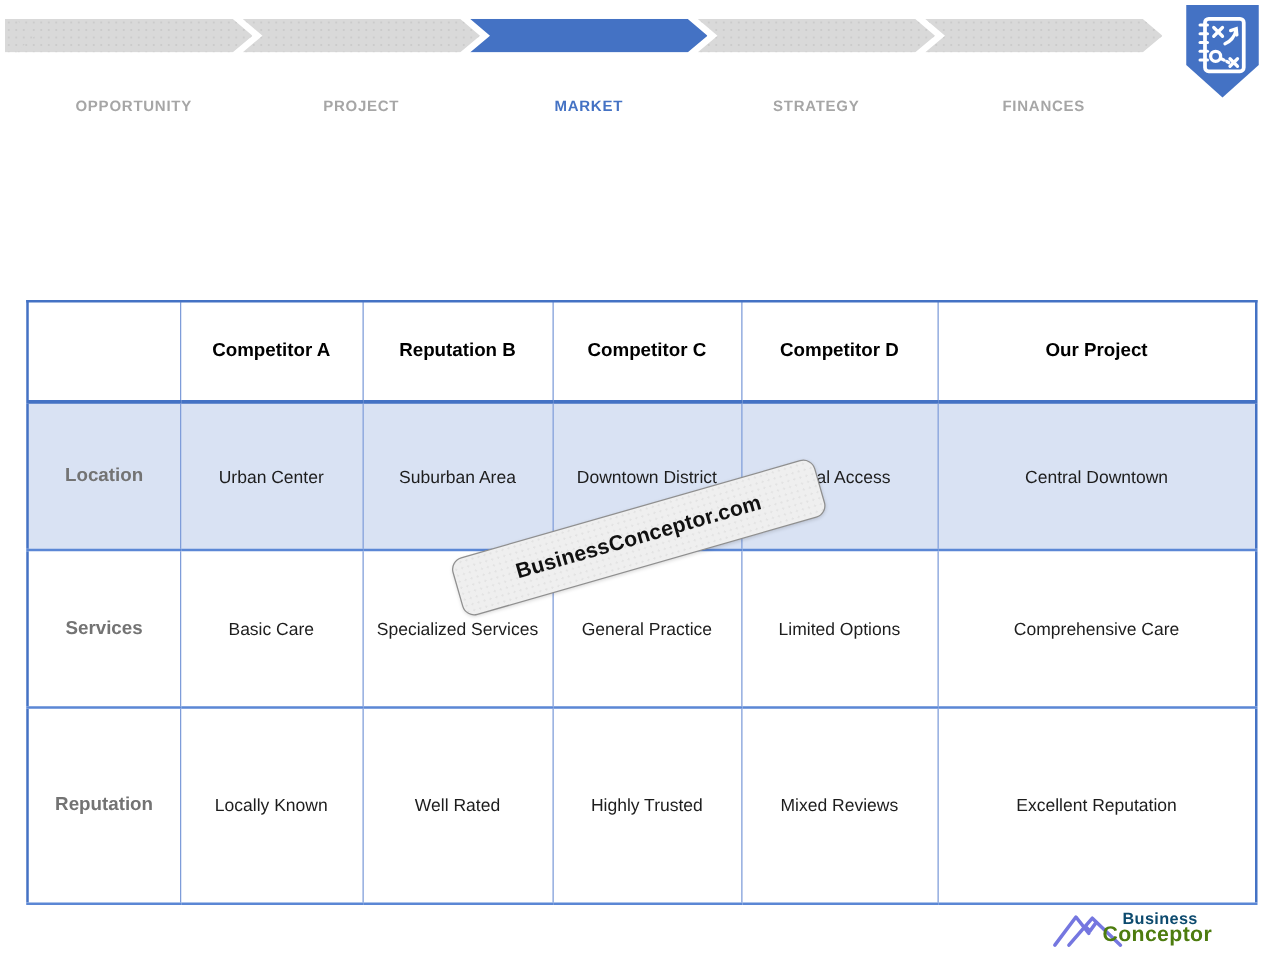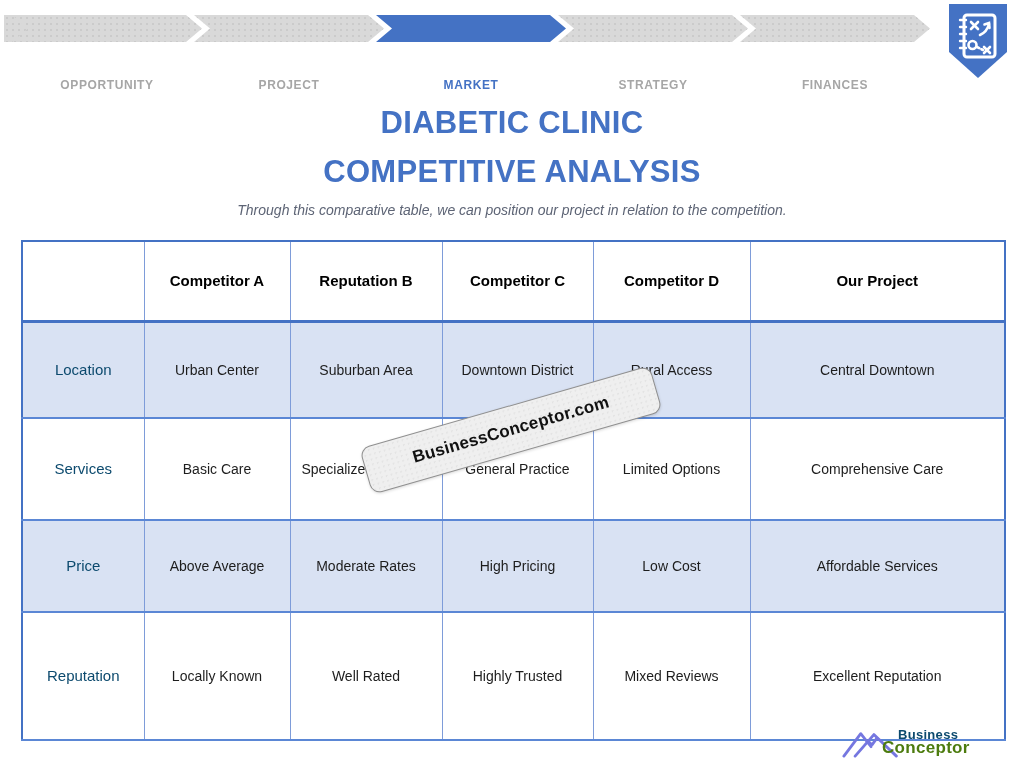--- a/index.html
+++ b/index.html
@@ -44,21 +44,21 @@
   .cmp-table{
     position:absolute;left:21px;top:240px;width:983px;height:484px;
     border-collapse:collapse;table-layout:fixed;
   }
   .cmp-table th,.cmp-table td{
     border:1px solid #7e9cd9;text-align:center;vertical-align:middle;
     padding:4px 0;color:#1d1d1d;font-size:14px;line-height:1.45;
   }
   .cmp-table{border:2px solid #4472c4;}
   .cmp-table thead th{font-size:15px;font-weight:bold;color:#000;border-bottom:3px solid #4472c4;background:#fff;}
-  .cmp-table td.rowlabel{font-size:15px;font-weight:normal;color:#0c4a6e;margin-left:11px;}
+  .cmp-table td.rowlabel{font-size:15px;font-weight:bold;color:#737373;margin-left:11px;}
   .cmp-table tr.banded td{background:#d9e2f3;}
   .cmp-table td{background:#fff;}
   .cmp-table tbody td{border-bottom-width:2px;border-bottom-color:#5b87d5;}
 
   
   .watermark{
     position:absolute;left:360px;top:406px;width:300px;height:46px;
     background:#efefef;background-image:radial-gradient(#e3e3e3 1px,transparent 1px);background-size:5px 5px;
     border:1.5px solid #8f8f8f;border-radius:10px;
     transform:rotate(-16deg);
@@ -112,25 +112,20 @@
         <path d="M34 31 Q41 28 43 20"></path>
         <path d="M38.5 20.5 L43 19 L43.5 24"></path>
         <circle cx="26.5" cy="41" r="4"></circle>
         <path d="M31 43 L37 46" stroke-dasharray="2.5 2.5"></path>
         <line x1="38" y1="43" x2="44" y2="49"></line>
         <line x1="44" y1="43" x2="38" y2="49"></line>
       </g>
     </svg>
   </div>
 
-  <div class="title">
-    <div>DIABETIC CLINIC</div>
-    <div>COMPETITIVE ANALYSIS</div>
-  </div>
-  <div class="subtitle">Through this comparative table, we can position our project in relation to the competition.</div>
 
   <table class="cmp-table">
     <colgroup>
       <col style="width:122px">
         <col style="width:146px">
         <col style="width:152px">
       <col style="width:151px">
         <col style="width:157px">
         <col style="width:255px">
     </colgroup>
@@ -154,28 +149,20 @@
         <td>Central Downtown</td>
       </tr>
       <tr style="height:102px">
         <td class="rowlabel">Services</td>
         <td>Basic Care</td>
         <td>Specialized Services</td>
         <td>General Practice</td>
         <td>Limited Options</td>
         <td>Comprehensive Care</td>
       </tr>
-      <tr class="banded" style="height:92px">
-        <td class="rowlabel">Price</td>
-        <td>Above Average</td>
-        <td>Moderate Rates</td>
-        <td>High Pricing</td>
-        <td>Low Cost</td>
-        <td>Affordable Services</td>
-      </tr>
       <tr style="height:128px">
         <td class="rowlabel">Reputation</td>
         <td>Locally Known</td>
         <td>Well Rated</td>
         <td>Highly Trusted</td>
         <td>Mixed Reviews</td>
         <td>Excellent Reputation</td>
       </tr>
     </tbody>
   </table>

